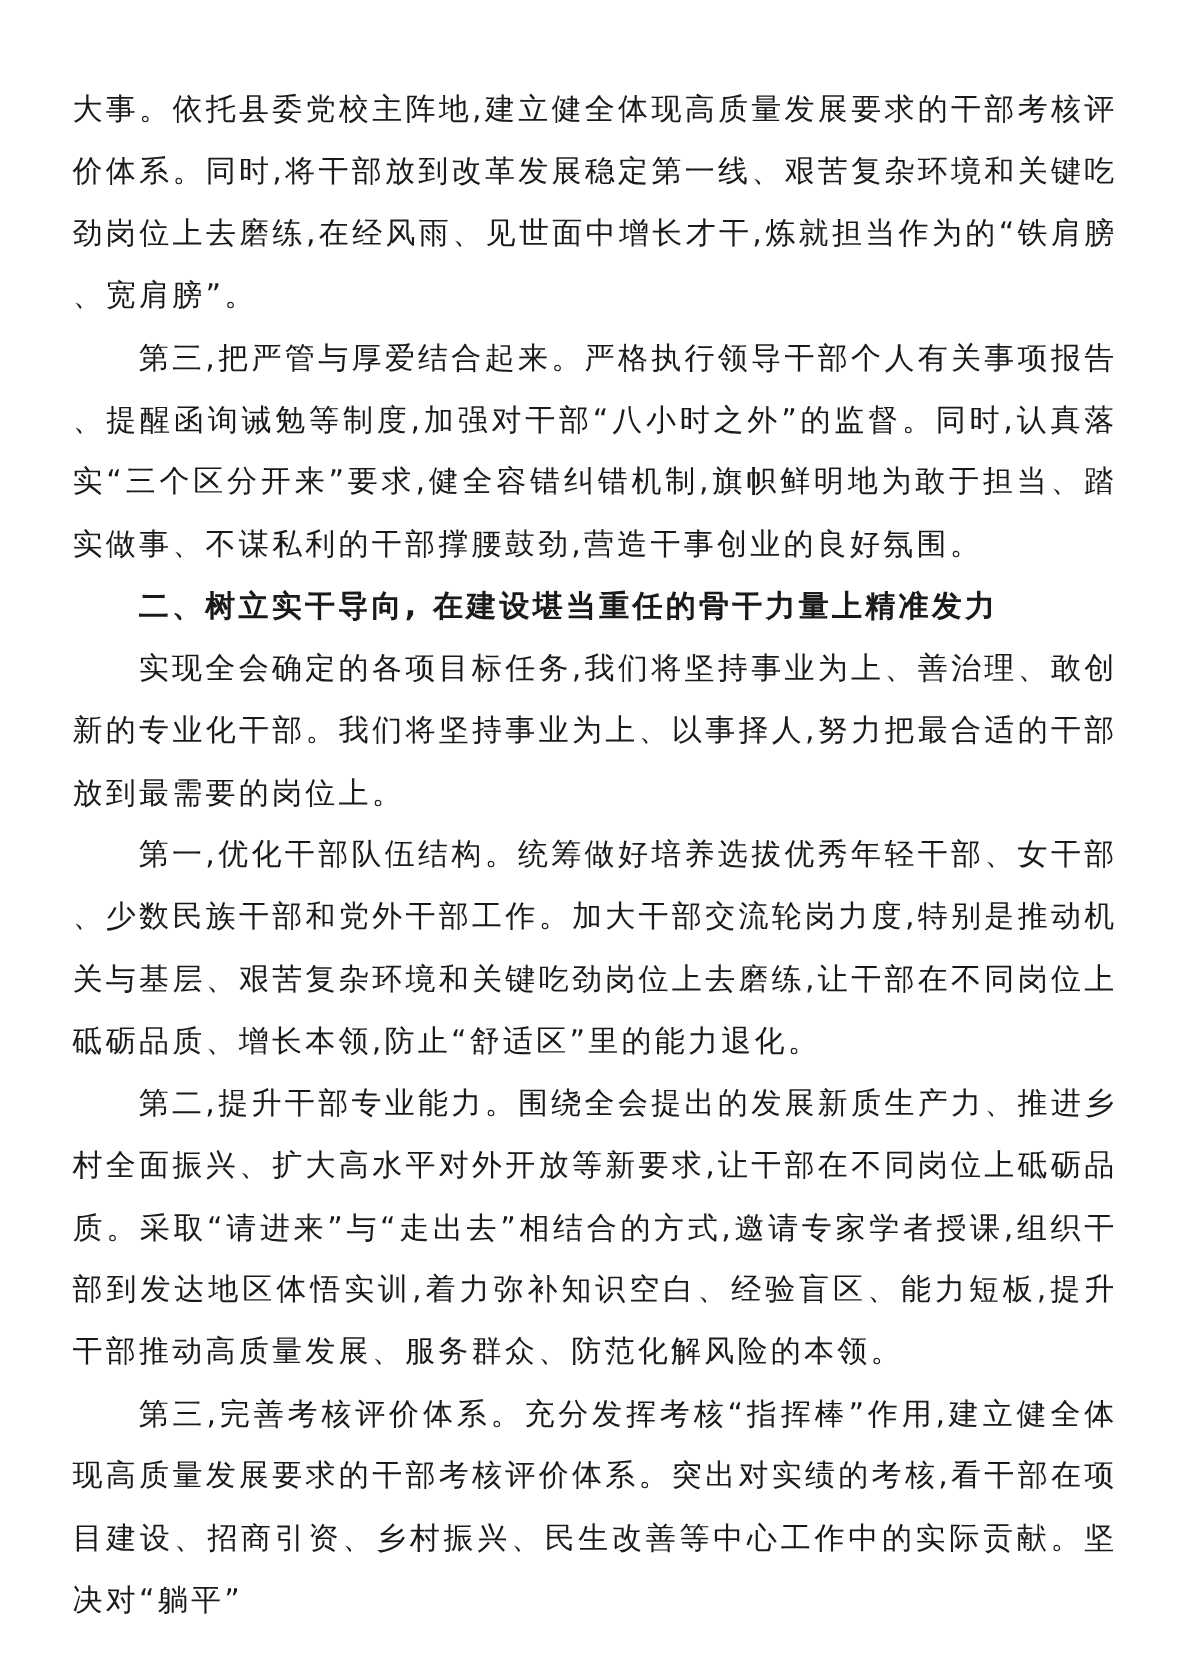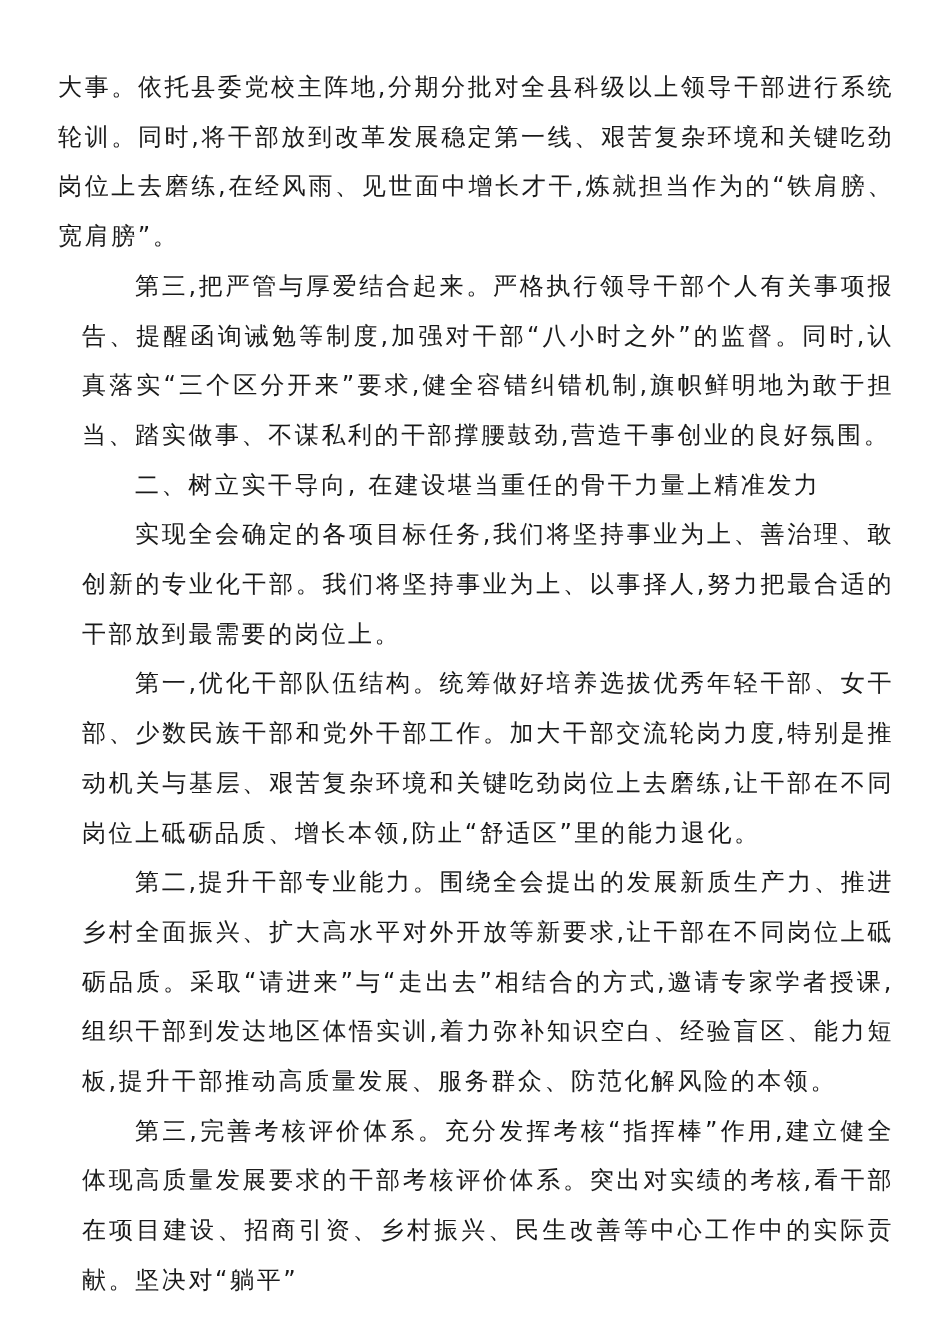--- a/index.html
+++ b/index.html
@@ -26,30 +26,29 @@
       font-size: 24px;
       line-height: 49.7px;
       letter-spacing: 2.6px;
       text-align: justify;
       text-align-last: left;
       word-break: break-all;
       line-break: anywhere;
     }
     .indent {
       text-indent: 53px;
-      margin-left: 24px;
     }
     .heading {
-      font-weight: normal;
+      font-weight: bold;
     }
   </style>
 </head>
 <body>
 
 <div class="page">
-  <p class="para">大事。依托县委党校主阵地,分期分批对全县科级以上领导干部进行系统轮训。同时,将干部放到改革发展稳定第一线、艰苦复杂环境和关键吃劲岗位上去磨练,在经风雨、见世面中增长才干,炼就担当作为的“铁肩膀、宽肩膀”。</p>
+  <p class="para">大事。依托县委党校主阵地,建立健全体现高质量发展要求的干部考核评价体系。同时,将干部放到改革发展稳定第一线、艰苦复杂环境和关键吃劲岗位上去磨练,在经风雨、见世面中增长才干,炼就担当作为的“铁肩膀、宽肩膀”。</p>
   <p class="para indent">第三,把严管与厚爱结合起来。严格执行领导干部个人有关事项报告、提醒函询诫勉等制度,加强对干部“八小时之外”的监督。同时,认真落实“三个区分开来”要求,健全容错纠错机制,旗帜鲜明地为敢于担当、踏实做事、不谋私利的干部撑腰鼓劲,营造干事创业的良好氛围。</p>
   <p class="para indent heading">二、树立实干导向, 在建设堪当重任的骨干力量上精准发力</p>
   <p class="para indent">实现全会确定的各项目标任务,我们将坚持事业为上、善治理、敢创新的专业化干部。我们将坚持事业为上、以事择人,努力把最合适的干部放到最需要的岗位上。</p>
   <p class="para indent">第一,优化干部队伍结构。统筹做好培养选拔优秀年轻干部、女干部、少数民族干部和党外干部工作。加大干部交流轮岗力度,特别是推动机关与基层、艰苦复杂环境和关键吃劲岗位上去磨练,让干部在不同岗位上砥砺品质、增长本领,防止“舒适区”里的能力退化。</p>
   <p class="para indent">第二,提升干部专业能力。围绕全会提出的发展新质生产力、推进乡村全面振兴、扩大高水平对外开放等新要求,让干部在不同岗位上砥砺品质。采取“请进来”与“走出去”相结合的方式,邀请专家学者授课,组织干部到发达地区体悟实训,着力弥补知识空白、经验盲区、能力短板,提升干部推动高质量发展、服务群众、防范化解风险的本领。</p>
   <p class="para indent">第三,完善考核评价体系。充分发挥考核“指挥棒”作用,建立健全体现高质量发展要求的干部考核评价体系。突出对实绩的考核,看干部在项目建设、招商引资、乡村振兴、民生改善等中心工作中的实际贡献。坚决对“躺平”</p>
 </div>
 
 </body></html>

